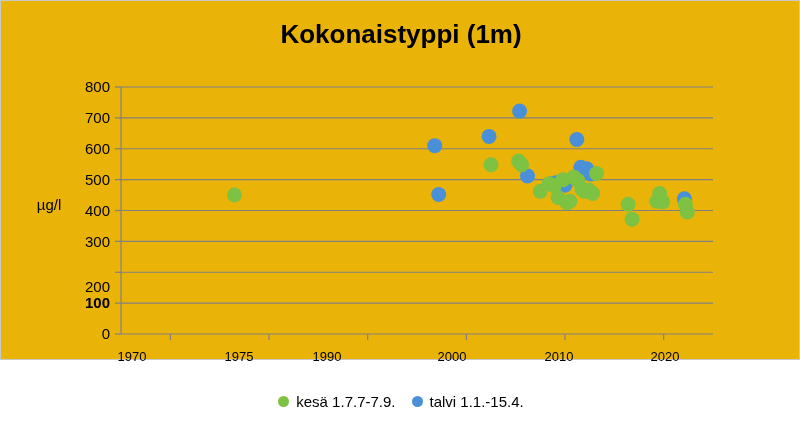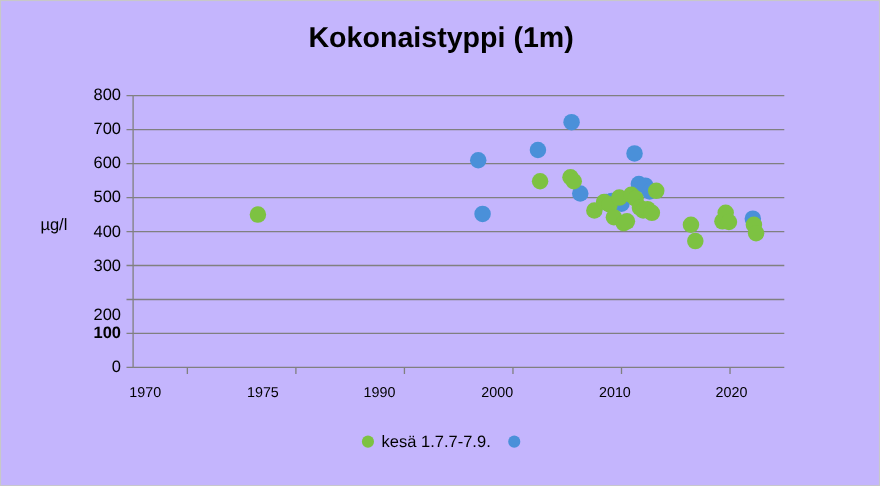--- a/index.html
+++ b/index.html
@@ -4,22 +4,22 @@
 <style>
   html,body{margin:0;padding:0;}
   body{
     width:800px;height:442px;
     background:#ffffff;
     font-family:"Liberation Sans",sans-serif;
     overflow:hidden;
     position:relative;
   }
   #chart-root{
-    position:absolute;left:0;top:0;width:800px;height:442px;
-    background:#c4b5fd;
+    position:absolute;left:0;top:0;width:800px;height:360px;
+    background:#eab308;
     border:1px solid #c8c8c8;
     box-sizing:border-box;
   }
   #chart-title{
     position:absolute;left:0;top:18px;width:800px;
     text-align:center;
     font-size:26px;font-weight:bold;color:#000000;
     letter-spacing:0px;
   }
   #y-axis-title{
@@ -66,21 +66,21 @@
   <div class="y-tick-label" style="left:63px;top:141px;">600</div>
   <div class="y-tick-label" style="left:63px;top:172px;">500</div>
   <div class="y-tick-label" style="left:63px;top:203px;">400</div>
   <div class="y-tick-label" style="left:63px;top:234px;">300</div>
   <div class="y-tick-label" style="left:63px;top:264px;margin-top:15px;">200</div>
   <div class="y-tick-label" style="left:63px;top:295px;font-weight:bold;">100</div>
   <div class="y-tick-label" style="left:63px;top:326px;">0</div>
 
   <div class="x-tick-label" style="left:101px;top:348px;">1970</div>
   <div class="x-tick-label" style="left:208px;top:348px;">1975</div>
-  <div class="x-tick-label" style="left:314px;top:348px;">1990</div>
+  <div class="x-tick-label" style="left:296px;top:348px;">1990</div>
   <div class="x-tick-label" style="left:421px;top:348px;">2000</div>
   <div class="x-tick-label" style="left:528px;top:348px;">2010</div>
   <div class="x-tick-label" style="left:634px;top:348px;">2020</div>
 
   <svg id="plot-svg" width="800" height="442">
     <g id="gridlines">
         <line x1="120" x2="712" y1="302.125" y2="302.125" stroke="#808080" stroke-width="1.2"></line>
         <line x1="120" x2="712" y1="271.25" y2="271.25" stroke="#808080" stroke-width="1.2"></line>
         <line x1="120" x2="712" y1="240.375" y2="240.375" stroke="#808080" stroke-width="1.2"></line>
         <line x1="120" x2="712" y1="209.5" y2="209.5" stroke="#808080" stroke-width="1.2"></line>
@@ -154,16 +154,17 @@
       </g>
   </svg>
 
   <div id="legend">
     <div class="legend-item">
       <span class="legend-dot" id="legend-dot-0" style="background: rgb(125, 194, 66);"></span>
       <span class="legend-label">kesä 1.7.7-7.9.</span>
     </div>
     <div class="legend-item">
       <span class="legend-dot" id="legend-dot-1" style="background: rgb(74, 144, 217);"></span>
+      <span class="legend-label">talvi 1.1.-15.4.</span>
     </div>
   </div>
 
 </div>
 
 </body></html>

